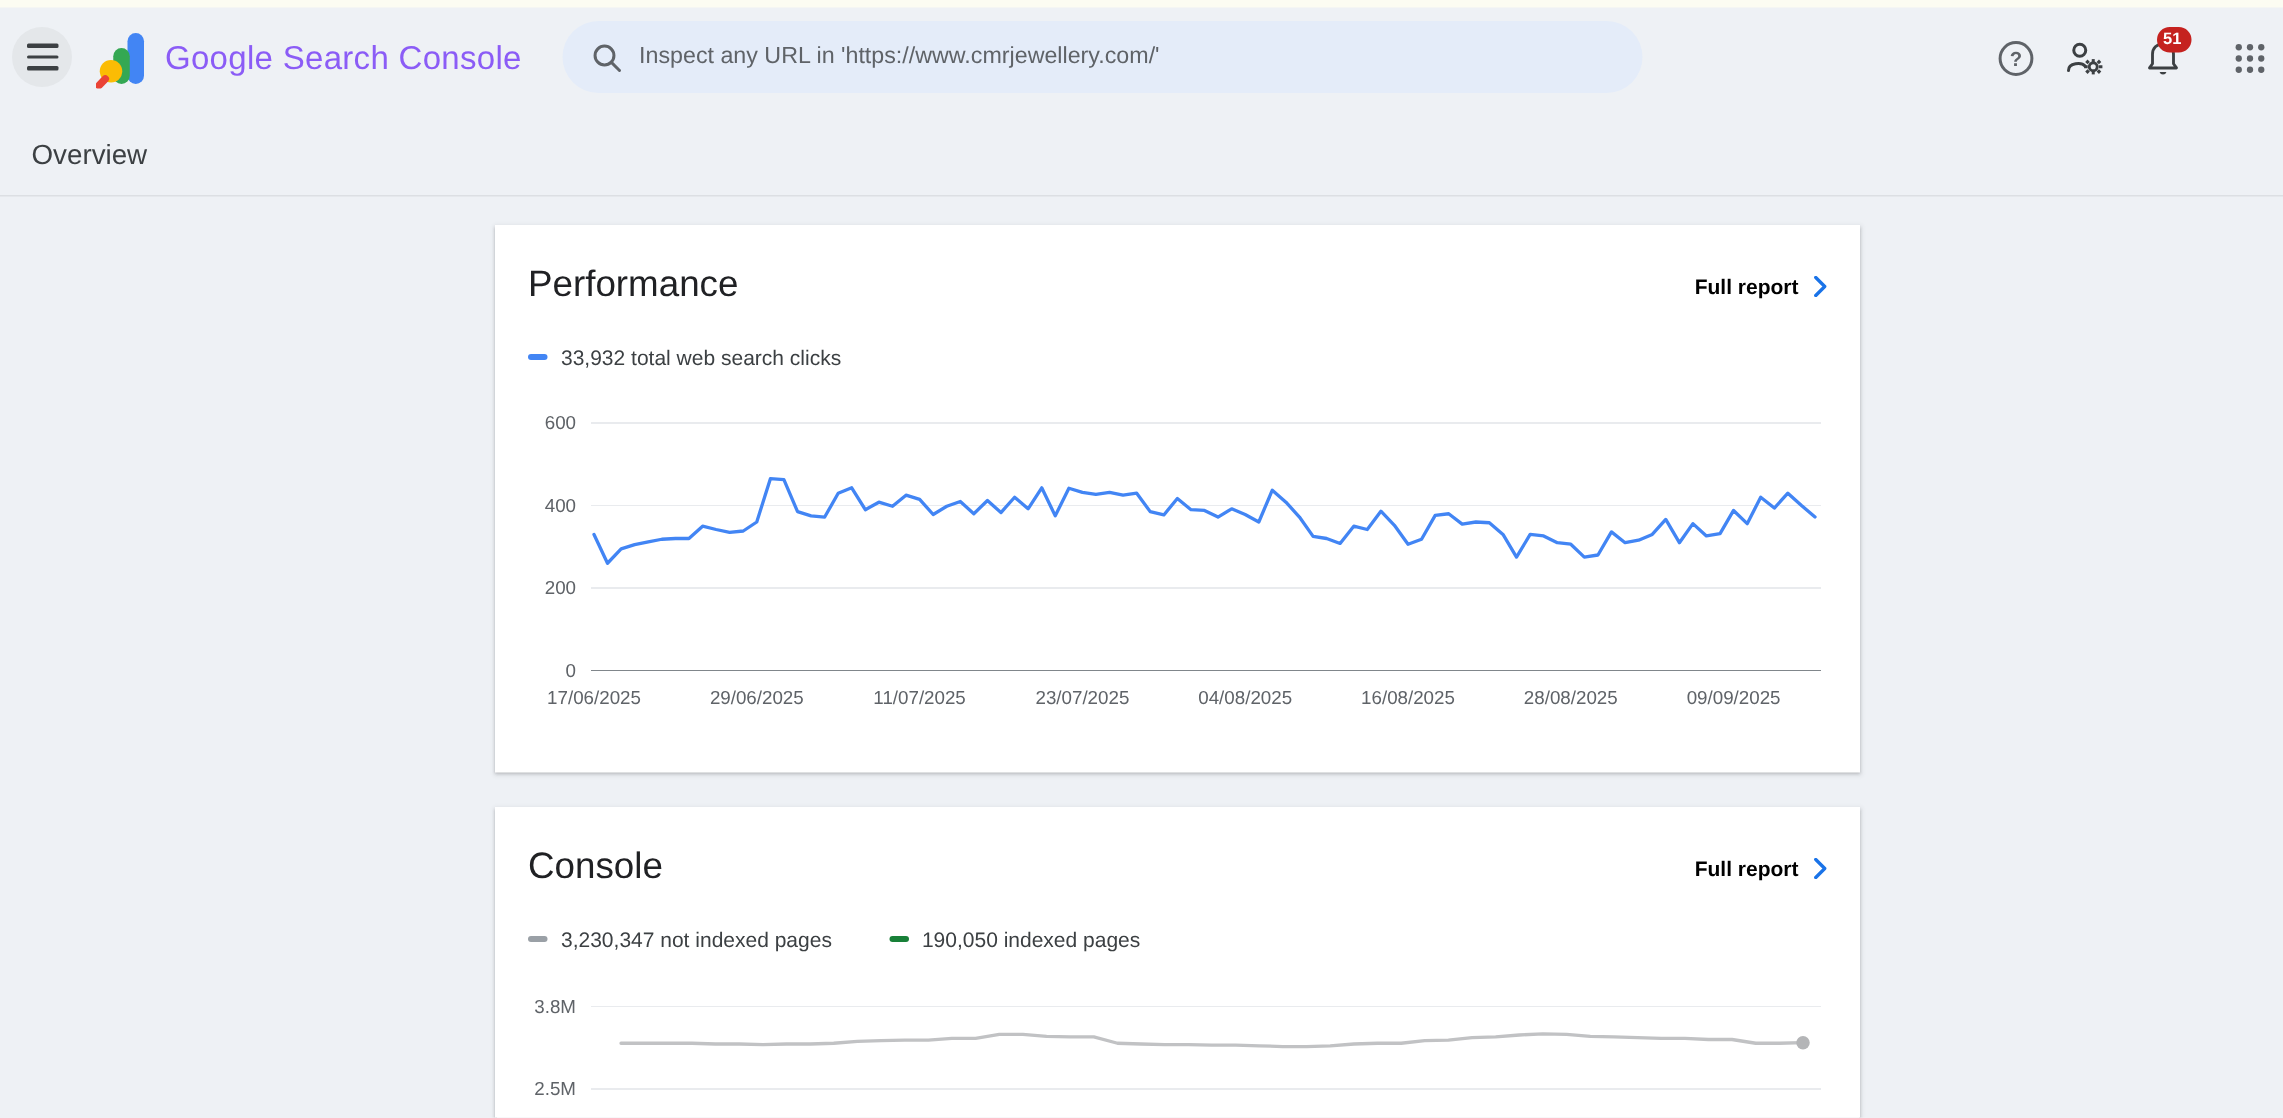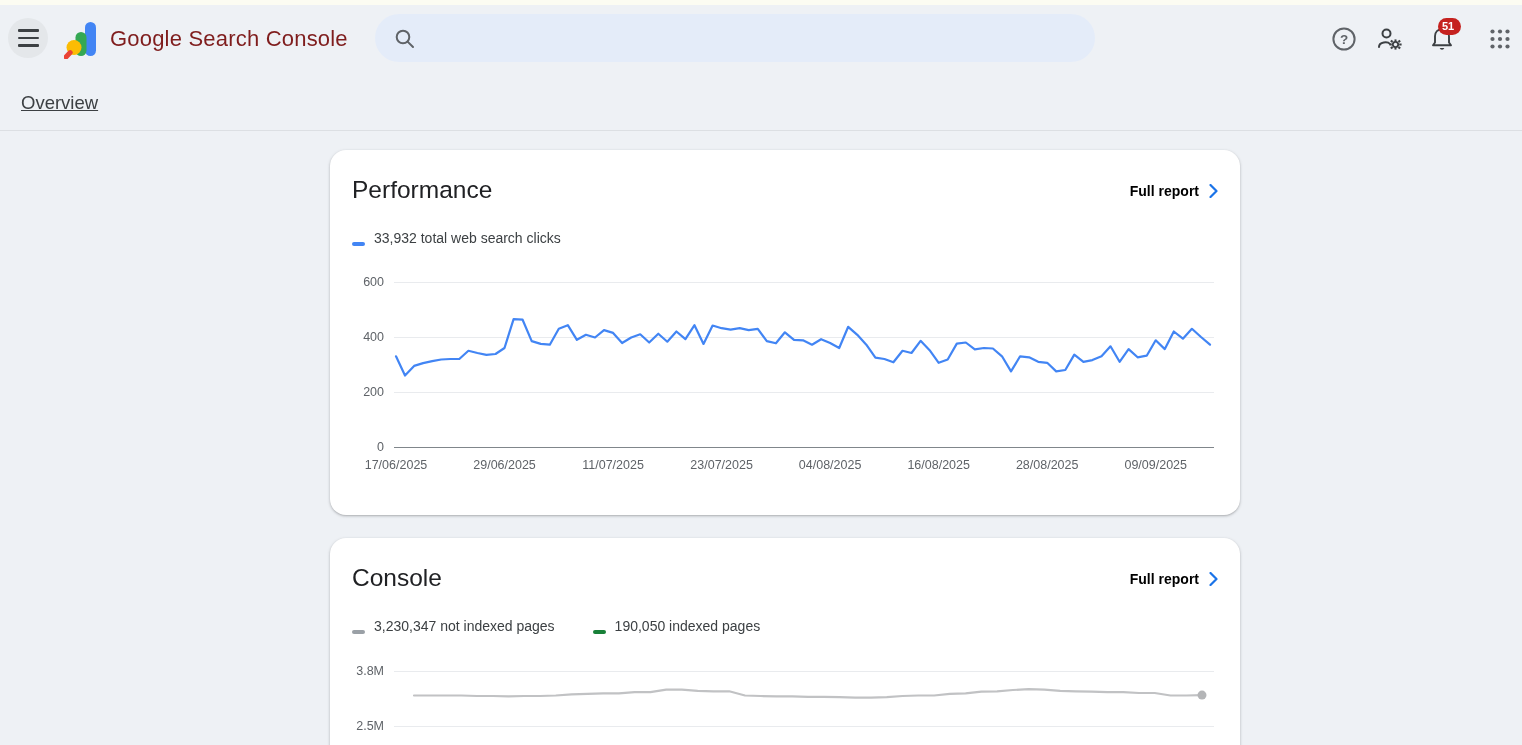--- a/index.html
+++ b/index.html
@@ -14,21 +14,21 @@
 
   
   .app-header { position:absolute; top:5px; left:0; width:100%; height:70px; }
   .hamburger-btn {
     position:absolute; left:8px; top:13px; width:40px; height:40px; border-radius:50%;
     background:#e4e7ea; border:none; cursor:pointer; display:flex; flex-direction:column;
     justify-content:center; align-items:center; gap:5px;
   }
   .hamburger-btn span { display:block; width:21px; height:2.4px; background:#3c4043; border-radius:1px; }
   .logo-wrap { position:absolute; left:64px; top:14px; display:flex; align-items:center; gap:10px; cursor:pointer; }
-  .logo-text { font-size:22px; color:#7f1d1d; letter-spacing:0.2px; white-space:nowrap; }
+  .logo-text { font-size:22px; color:#8b5cf6; letter-spacing:0.2px; white-space:nowrap; }
   .search-bar {
     position:absolute; left:375px; top:9px; width:720px; height:48px;
     background:#e4ecf9; border-radius:24px; display:flex; align-items:center; padding:0 12px 0 19px;
   }
   .search-bar input {
     flex:1; border:none; background:transparent; outline:none; font-size:15.5px;
     font-family:"Liberation Sans", sans-serif; color:#3c4043; margin-left:11px;
   }
   .search-bar input::placeholder { color:#5f6368; opacity:1; }
   .header-actions { position:absolute; right:0; top:0; height:70px; }
@@ -42,36 +42,36 @@
     position:absolute; top:1px; left:18px; min-width:23px; height:17px; background:#c5221f;
     border-radius:9px; color:#fff; font-size:11px; font-weight:bold; line-height:17px;
     text-align:left; padding:0 4px; z-index:2;
   }
 
   
   .page-bar {
     position:absolute; top:75px; left:0; width:100%; height:56px;
     border-bottom:1px solid #dcdfe3; display:flex; align-items:center; padding-left:21px;
   }
-  .page-title { font-size:18.5px; color:#3c4043;text-decoration:underline; }
+  .page-title { font-size:18.5px; color:#3c4043; }
 
   
   .card {
-    position:absolute; left:330px; width:910px; background:#fff; border-radius:16px;
+    position:absolute; left:330px; width:910px; background:#fff; border-radius:0;
     box-shadow:0 1px 2px rgba(60,64,67,.3), 0 1px 3px 1px rgba(60,64,67,.08);
   }
   .card-performance { top:150px; height:365px; }
   .card-indexing    { top:538px; height:420px; }
   .card-title { position:absolute; left:22px; top:26px; font-size:24.5px; font-weight:400; color:#202124; }
   .full-report {
     position:absolute; right:22px; top:33px; display:flex; align-items:center; gap:10px;
     color:#000000; font-size:14px; font-weight:bold; text-decoration:none; cursor:pointer;
   }
   .legend-row { position:absolute; left:22px; top:80px; display:flex; align-items:center; }
-  .legend-item { display:flex; align-items:flex-end; margin-right:38px; }
+  .legend-item { display:flex; align-items:center; margin-right:38px; }
   .legend-dash { width:13px; height:4px; border-radius:2px; margin-right:9px; flex:none; }
   .legend-label { font-size:14px; color:#3c4043; }
   .chart-svg { position:absolute; left:22px; top:122px; }
   .chart-svg text { font-family:"Liberation Sans", sans-serif; font-size:12.5px; fill:#5f6368; }
 </style>
 </head>
 <body>
 
 <div class="top-strip"></div>
 
@@ -90,20 +90,21 @@
       <line x1="2" y1="38" x2="6.2" y2="33.6" stroke="#ea4335" stroke-width="5" stroke-linecap="round"></line>
     </svg>
     <span class="logo-text">Google Search Console</span>
   </div>
 
   <div class="search-bar">
     <svg width="21" height="21" viewBox="0 0 21 21">
       <circle cx="9" cy="9" r="6.3" fill="none" stroke="#5f6368" stroke-width="2"></circle>
       <line x1="13.6" y1="13.6" x2="19" y2="19" stroke="#5f6368" stroke-width="2" stroke-linecap="round"></line>
     </svg>
+    <input type="text" value="" placeholder="Inspect any URL in 'https://www.cmrjewellery.com/'" style="">
   </div>
 
   <div class="header-actions">
     <button class="icon-btn btn-help">
       <svg width="26" height="26" viewBox="0 0 26 26">
         <circle cx="13" cy="13" r="10.6" fill="none" stroke="#5f6368" stroke-width="2"></circle>
         <text x="13" y="18" text-anchor="middle" font-size="13.5" font-weight="bold" fill="#5f6368" font-family="Liberation Sans, sans-serif">?</text>
       </svg>
     </button>
 

